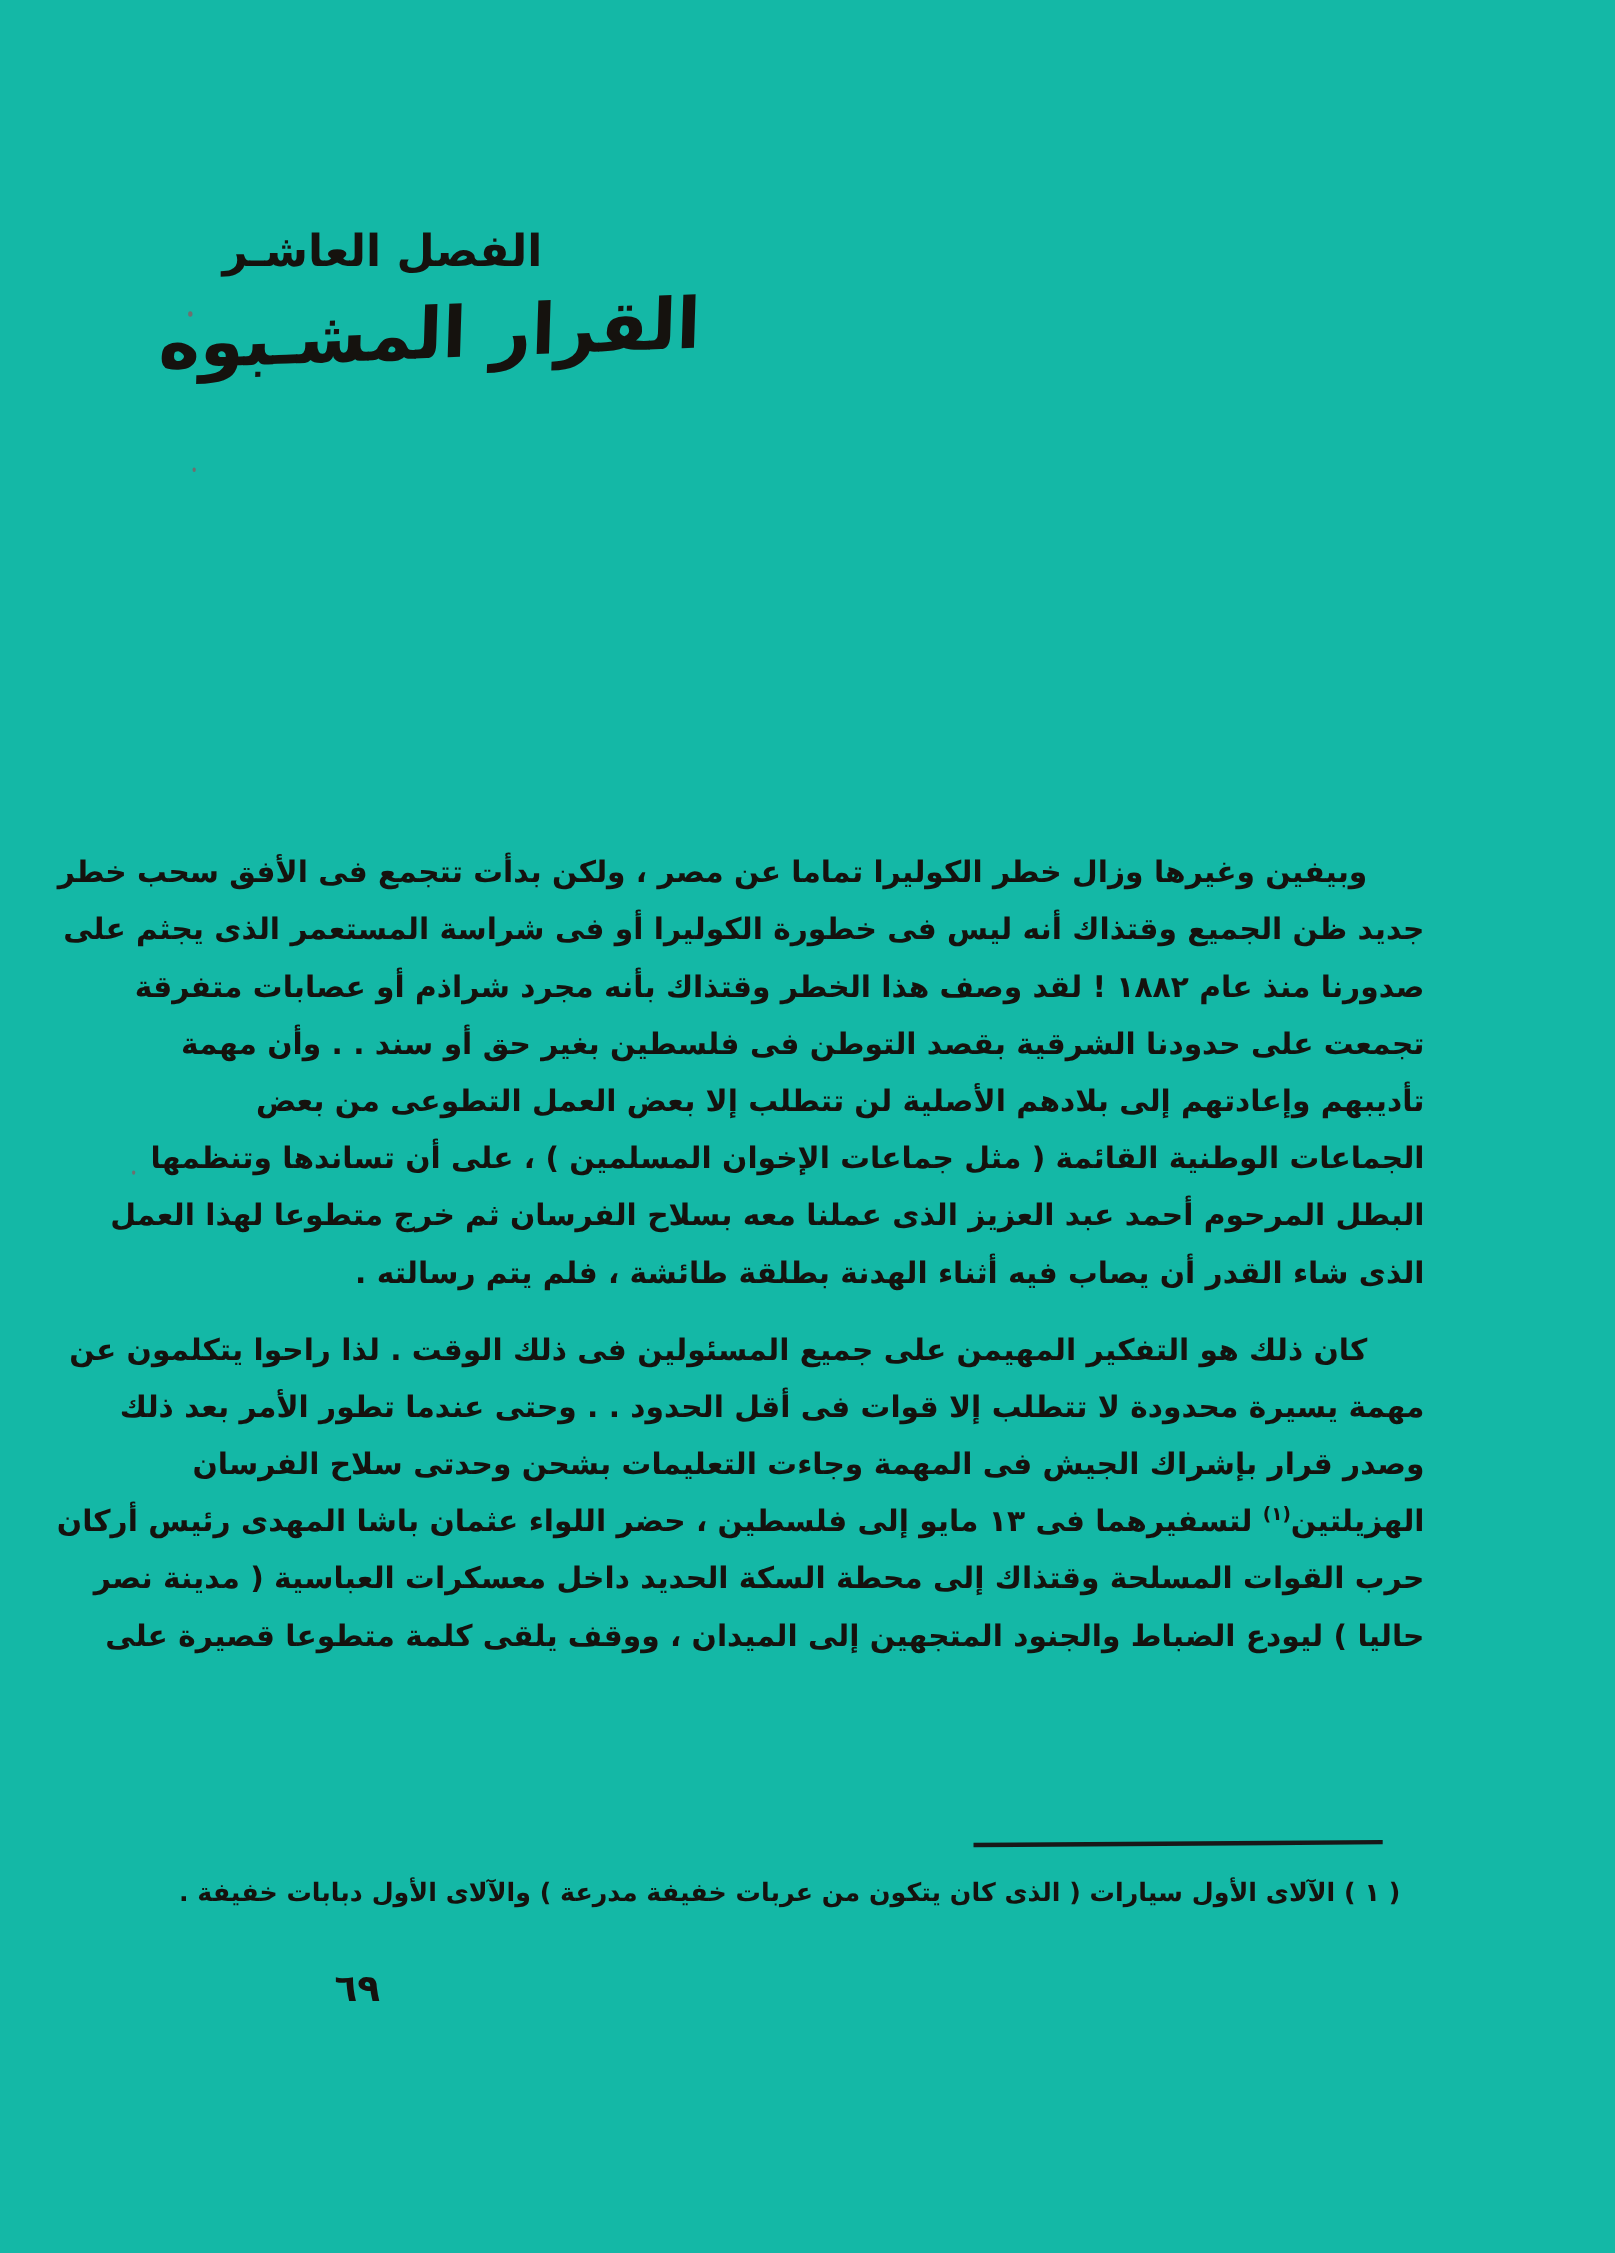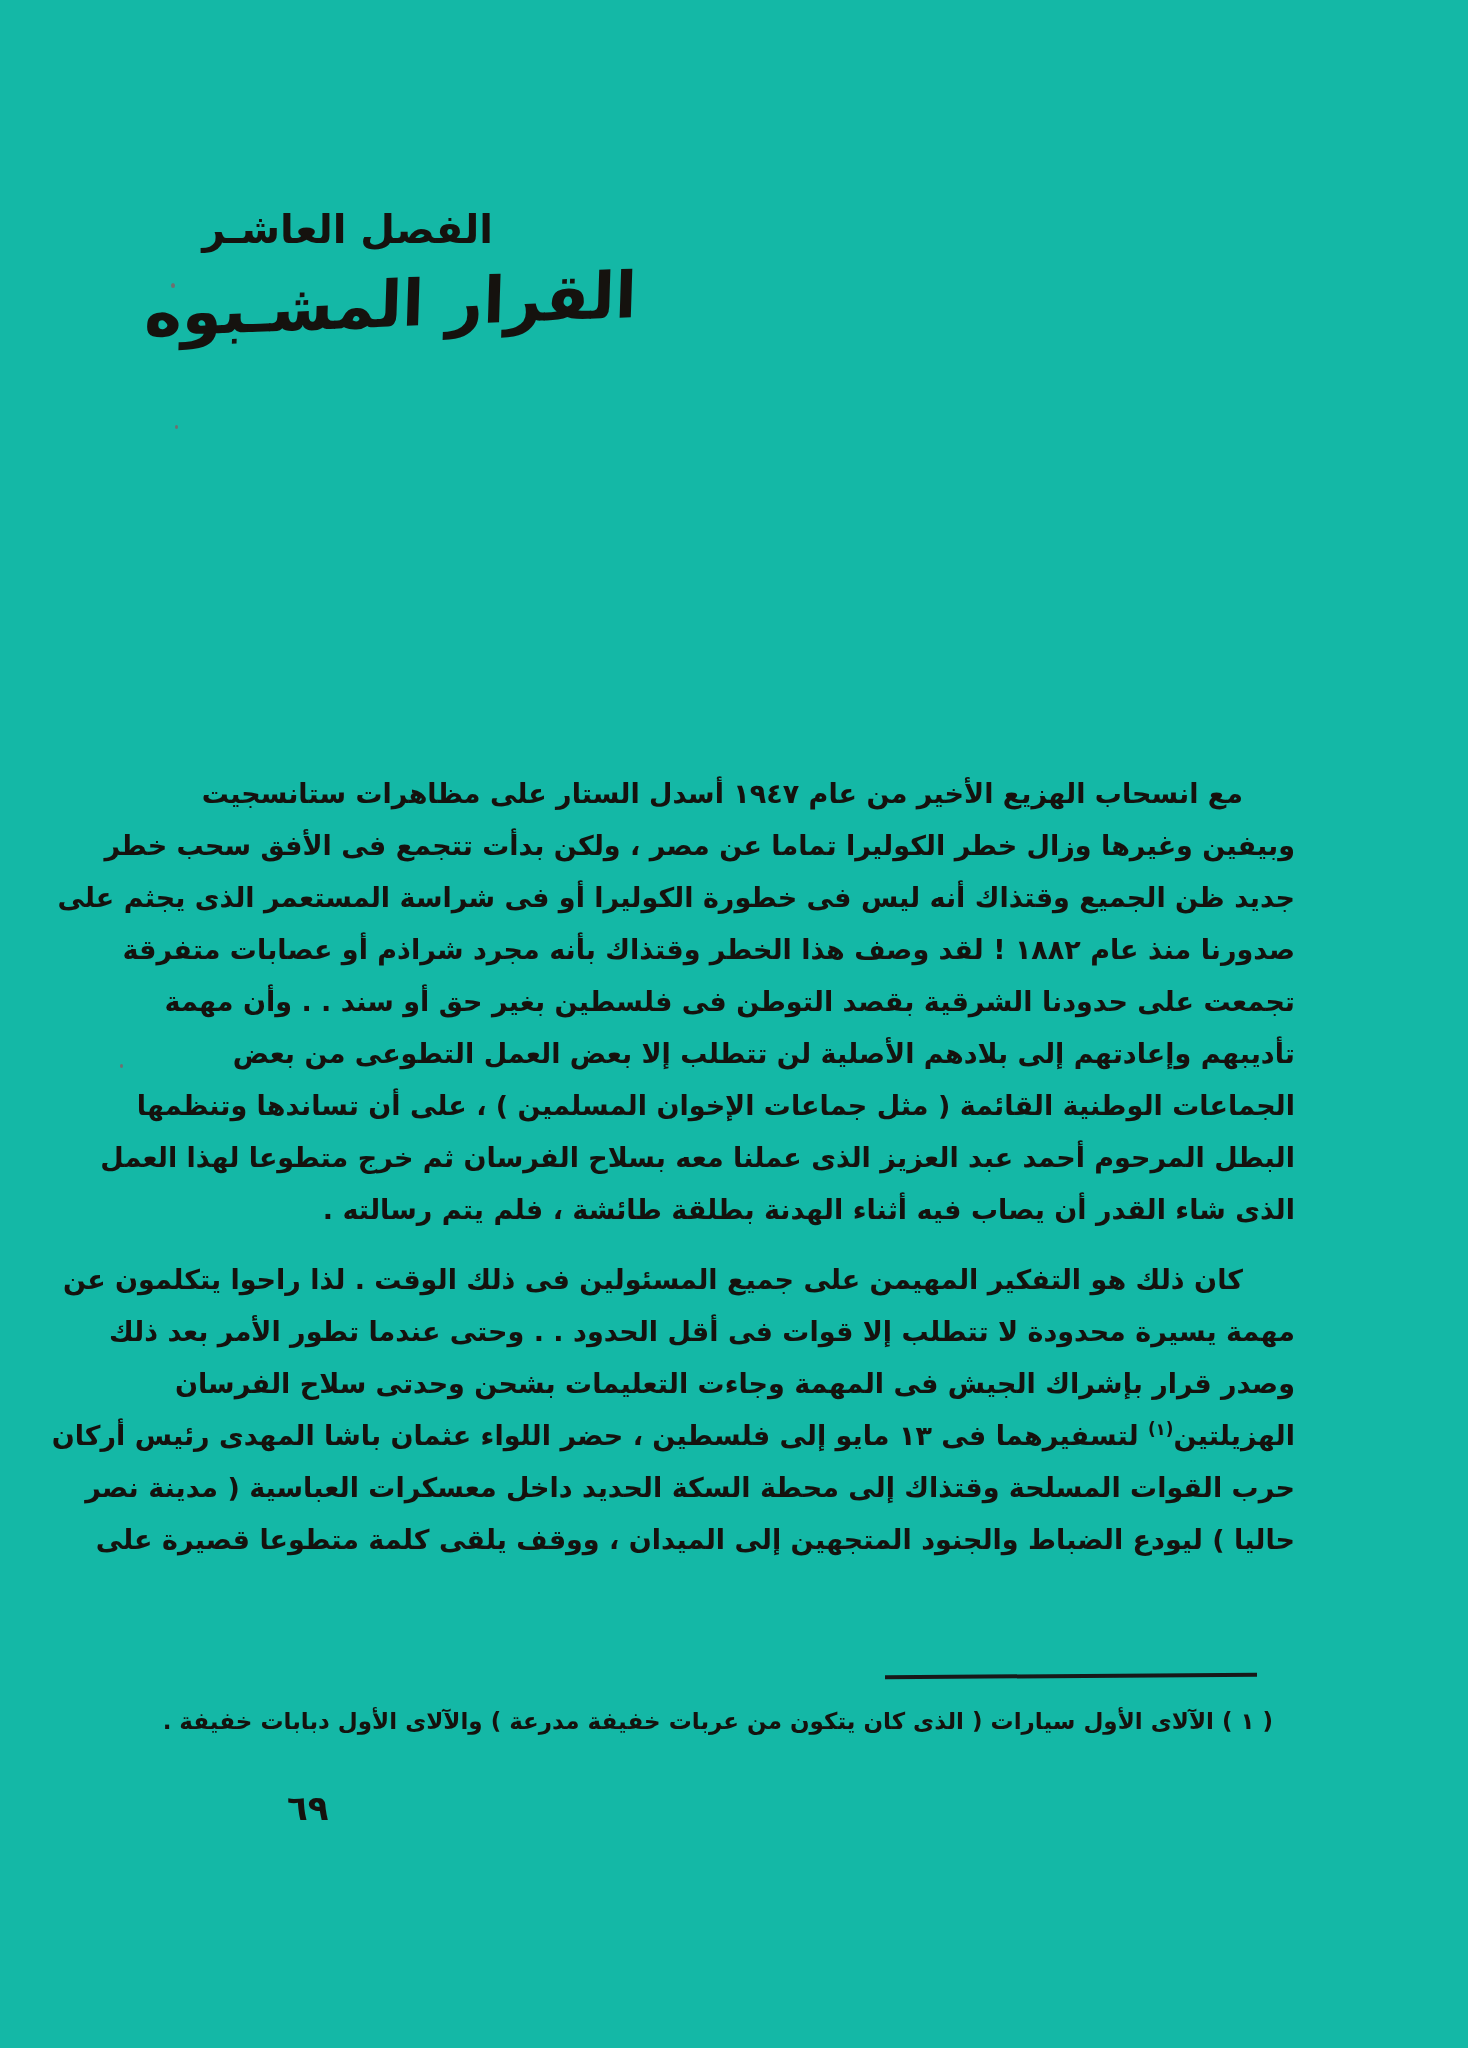--- a/index.html
+++ b/index.html
@@ -58,21 +58,21 @@
     transform:rotate(-0.4deg);
   }
   .footnote {
     position:absolute; top:1708px; right:195px;
     direction:rtl; white-space:nowrap;
     font-size:23px; font-weight:bold;
   }
 
   
   .page-number {
-    position:absolute; top:1788px; left:287px;
+    position:absolute; top:1788px; left:304px;
     font-size:34px; font-weight:bold;
     direction:rtl;
   }
 
   
   .speck { position:absolute; background:#6f6f6f; border-radius:50%; }
   .speck-1 { left:171px; top:283px; width:4px; height:5px; }
   .speck-2 { left:175px; top:425px; width:3px; height:4px; }
   .speck-3 { left:120px; top:1064px; width:3px; height:4px; }
 </style>
@@ -80,21 +80,20 @@
 <body>
 
 <div class="page">
 
   <div class="chapter-heading">الفصل العاشـر</div>
 
   <div class="title-callig">القرار المشـبوه</div>
 
   <div class="body-text">
     <div class="paragraph para-1">
-        <div class="line">مع انسحاب الهزيع الأخير من عام ١٩٤٧ أسدل الستار على مظاهرات ستانسجيت</div>
         <div class="line">وبيفين وغيرها وزال خطر الكوليرا تماما عن مصر ، ولكن بدأت تتجمع فى الأفق سحب خطر</div>
         <div class="line">جديد ظن الجميع وقتذاك أنه ليس فى خطورة الكوليرا أو فى شراسة المستعمر الذى يجثم على</div>
         <div class="line">صدورنا منذ عام ١٨٨٢ ! لقد وصف هذا الخطر وقتذاك بأنه مجرد شراذم أو عصابات متفرقة</div>
         <div class="line">تجمعت على حدودنا الشرقية بقصد التوطن فى فلسطين بغير حق أو سند . . وأن مهمة</div>
         <div class="line">تأديبهم وإعادتهم إلى بلادهم الأصلية لن تتطلب إلا بعض العمل التطوعى من بعض</div>
         <div class="line">الجماعات الوطنية القائمة ( مثل جماعات الإخوان المسلمين ) ، على أن تساندها وتنظمها</div>
         <div class="line">البطل المرحوم أحمد عبد العزيز الذى عملنا معه بسلاح الفرسان ثم خرج متطوعا لهذا العمل</div>
         <div class="line">الذى شاء القدر أن يصاب فيه أثناء الهدنة بطلقة طائشة ، فلم يتم رسالته .</div>
       </div>
     <div class="paragraph para-2">

